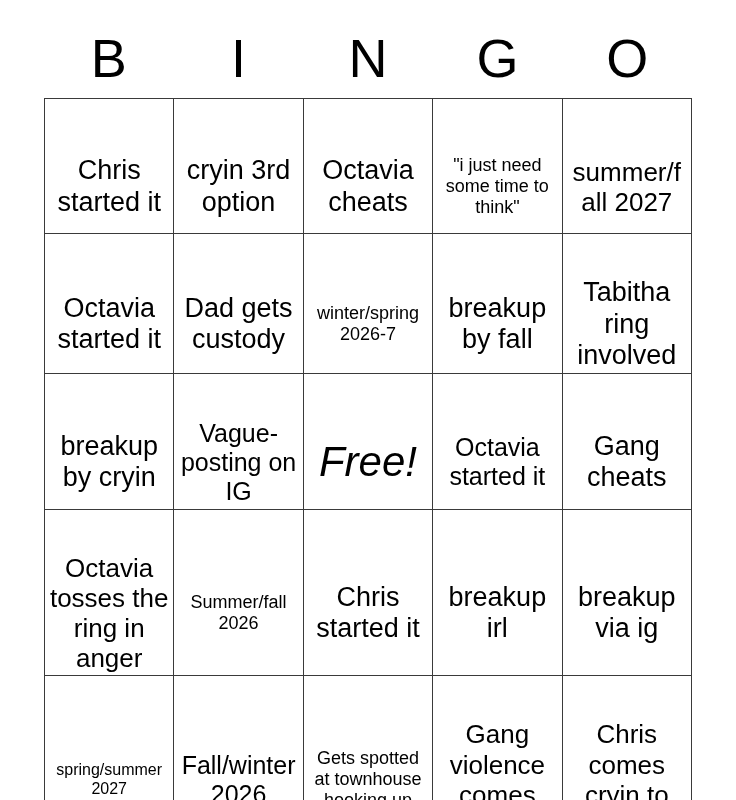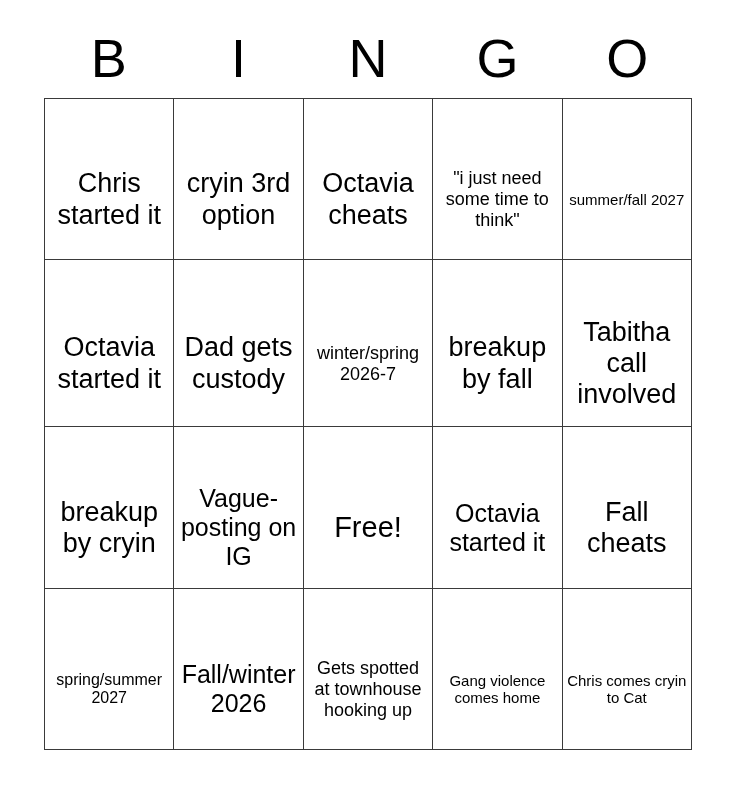--- a/index.html
+++ b/index.html
@@ -54,24 +54,24 @@
     line-height: 1.16;
     overflow: hidden;
     word-wrap: break-word;
   }
   .cell-text {
     display: block;
     width: 100%;
     margin-top: 41px;
   }
   
-  .fs-xl  { font-size: 29px; }
+  .fs-xl  { font-size: 42px; font-style: italic; }
   .fs-lg  { font-size: 27px; }
   .fs-md  { font-size: 25px; }
-  .fs-sm  { font-size: 15px; }
+  .fs-sm  { font-size: 26px; }
   .fs-xs  { font-size: 18px; }
   .fs-xxs { font-size: 16px; }
 </style>
 </head>
 <body>
 
 <div class="card">
 
   <div class="header-row">
     <div class="header-cell">B</div>
@@ -107,38 +107,55 @@
         <td>
             <span class="cell-text fs-lg">Dad gets custody</span>
           </td>
         <td>
             <span class="cell-text fs-xs">winter/spring 2026-7</span>
           </td>
         <td>
             <span class="cell-text fs-lg">breakup by fall</span>
           </td>
         <td>
-            <span class="cell-text fs-lg">Tabitha call involved</span>
+            <span class="cell-text fs-lg">Tabitha ring involved</span>
           </td>
       </tr>
       <tr>
         <td>
             <span class="cell-text fs-lg">breakup by cryin</span>
           </td>
         <td>
             <span class="cell-text fs-md">Vague-posting on IG</span>
           </td>
         <td>
             <span class="cell-text fs-xl">Free!</span>
           </td>
         <td>
             <span class="cell-text fs-md">Octavia started it</span>
           </td>
         <td>
-            <span class="cell-text fs-lg">Fall cheats</span>
+            <span class="cell-text fs-lg">Gang cheats</span>
+          </td>
+      </tr>
+      <tr>
+        <td>
+            <span class="cell-text fs-sm">Octavia tosses the ring in anger</span>
+          </td>
+        <td>
+            <span class="cell-text fs-xs">Summer/fall 2026</span>
+          </td>
+        <td>
+            <span class="cell-text fs-lg">Chris started it</span>
+          </td>
+        <td>
+            <span class="cell-text fs-lg">breakup irl</span>
+          </td>
+        <td>
+            <span class="cell-text fs-lg">breakup via ig</span>
           </td>
       </tr>
       <tr>
         <td>
             <span class="cell-text fs-xxs">spring/summer 2027</span>
           </td>
         <td>
             <span class="cell-text fs-md">Fall/winter 2026</span>
           </td>
         <td>

